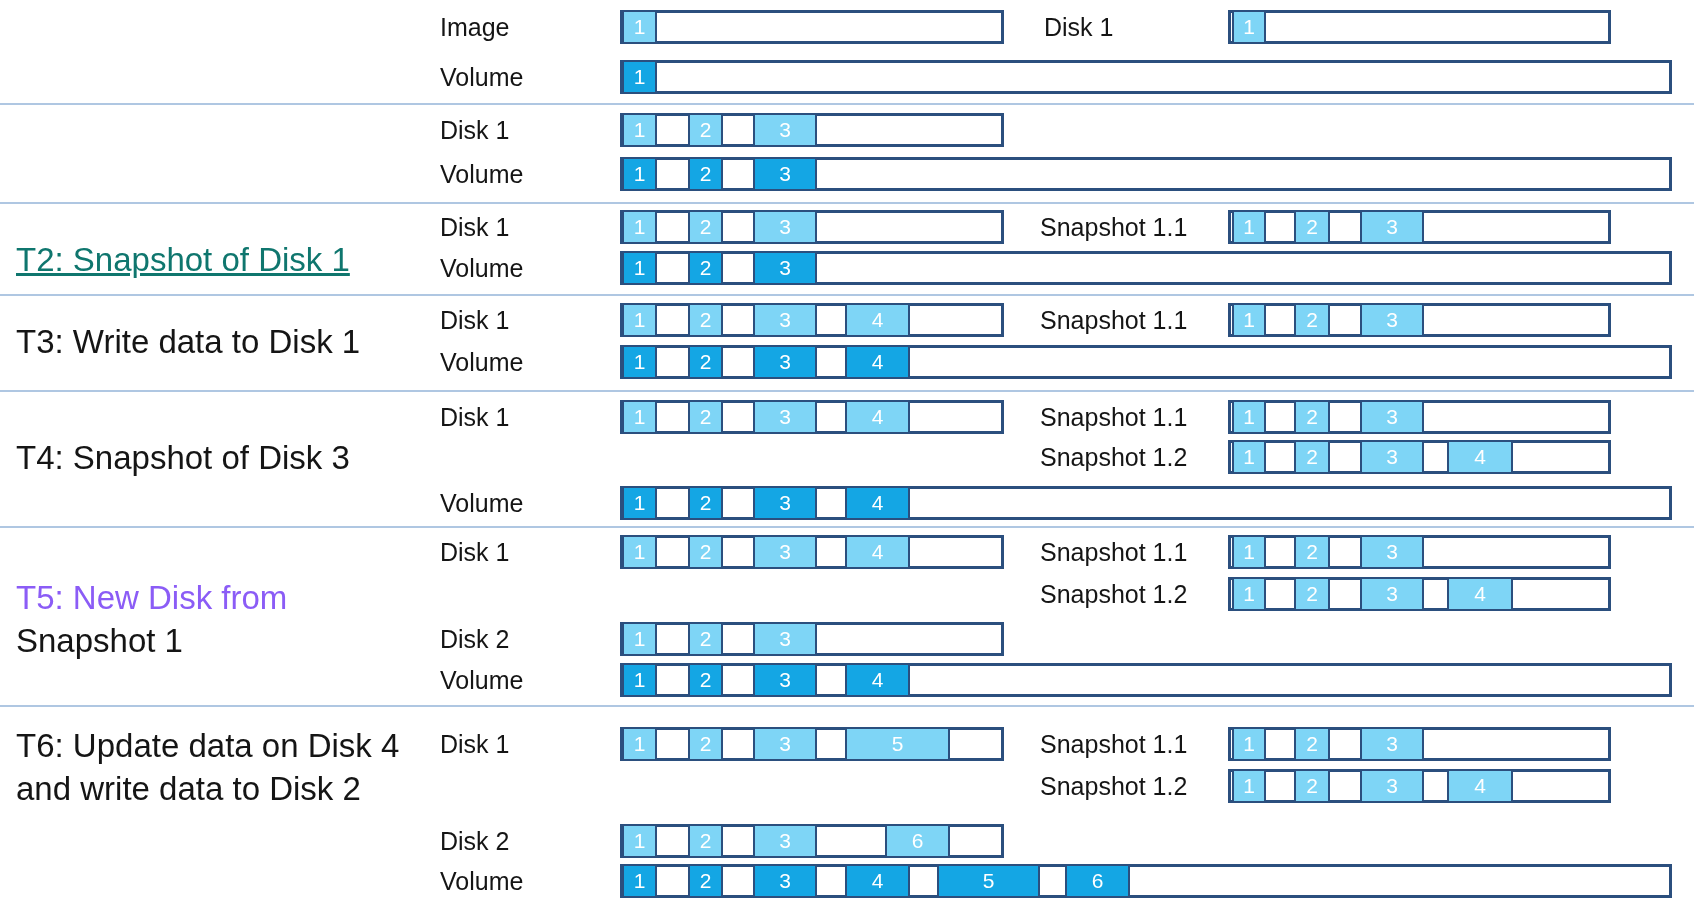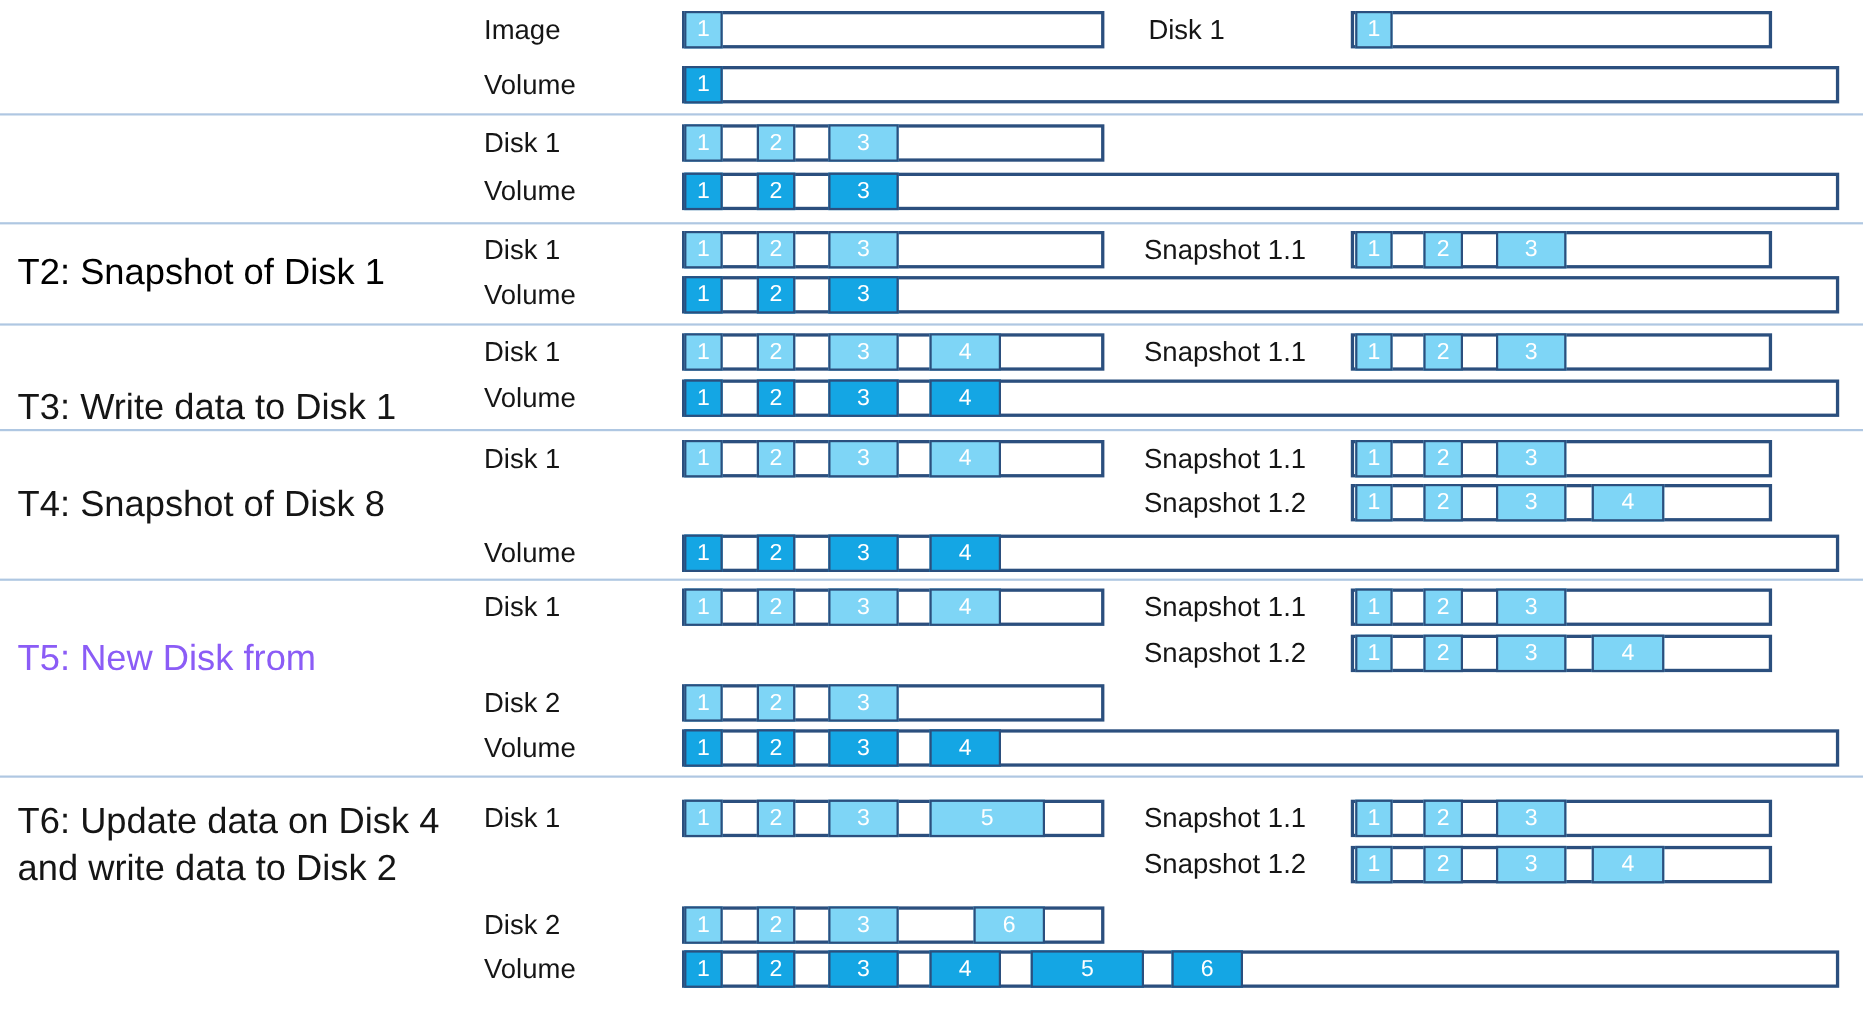--- a/index.html
+++ b/index.html
@@ -49,61 +49,61 @@
       <div class="block" style="left: -1px; width: 35px; height: 34px; border-color: rgb(43, 79, 126); background: rgb(126, 213, 246); color: rgb(255, 255, 255);">1</div>
       <div class="block" style="left: 65px; width: 35px; height: 34px; border-color: rgb(43, 79, 126); background: rgb(126, 213, 246); color: rgb(255, 255, 255);">2</div>
       <div class="block" style="left: 130px; width: 64px; height: 34px; border-color: rgb(43, 79, 126); background: rgb(126, 213, 246); color: rgb(255, 255, 255);">3</div>
     </div>
     <div class="row-label" style="left: 440px; top: 157px; color: rgb(21, 21, 21);">Volume</div>
     <div class="bar" style="left: 620px; top: 157px; width: 1052px; height: 34px; border-color: rgb(43, 79, 126);">
       <div class="block" style="left: -1px; width: 35px; height: 34px; border-color: rgb(43, 79, 126); background: rgb(20, 166, 228); color: rgb(255, 255, 255);">1</div>
       <div class="block" style="left: 65px; width: 35px; height: 34px; border-color: rgb(43, 79, 126); background: rgb(20, 166, 228); color: rgb(255, 255, 255);">2</div>
       <div class="block" style="left: 130px; width: 64px; height: 34px; border-color: rgb(43, 79, 126); background: rgb(20, 166, 228); color: rgb(255, 255, 255);">3</div>
     </div>
-    <div class="row-title" style="top: 225px; color: #000000;">T2: Snapshot of Disk 1</div>
+    <div class="row-title" style="top: 238px; color: #0f766e; text-decoration: underline;">T2: Snapshot of Disk 1</div>
     <div class="row-label" style="left: 440px; top: 210px; color: rgb(21, 21, 21);">Disk 1</div>
     <div class="bar" style="left: 620px; top: 210px; width: 384px; height: 34px; border-color: rgb(43, 79, 126);">
       <div class="block" style="left: -1px; width: 35px; height: 34px; border-color: rgb(43, 79, 126); background: rgb(126, 213, 246); color: rgb(255, 255, 255);">1</div>
       <div class="block" style="left: 65px; width: 35px; height: 34px; border-color: rgb(43, 79, 126); background: rgb(126, 213, 246); color: rgb(255, 255, 255);">2</div>
       <div class="block" style="left: 130px; width: 64px; height: 34px; border-color: rgb(43, 79, 126); background: rgb(126, 213, 246); color: rgb(255, 255, 255);">3</div>
     </div>
     <div class="row-label" style="left: 1040px; top: 210px; color: rgb(21, 21, 21);">Snapshot 1.1</div>
     <div class="bar" style="left: 1228px; top: 210px; width: 383px; height: 34px; border-color: rgb(43, 79, 126);">
       <div class="block" style="left: 1px; width: 34px; height: 34px; border-color: rgb(43, 79, 126); background: rgb(126, 213, 246); color: rgb(255, 255, 255);">1</div>
       <div class="block" style="left: 63px; width: 36px; height: 34px; border-color: rgb(43, 79, 126); background: rgb(126, 213, 246); color: rgb(255, 255, 255);">2</div>
       <div class="block" style="left: 129px; width: 64px; height: 34px; border-color: rgb(43, 79, 126); background: rgb(126, 213, 246); color: rgb(255, 255, 255);">3</div>
     </div>
     <div class="row-label" style="left: 440px; top: 251px; color: rgb(21, 21, 21);">Volume</div>
     <div class="bar" style="left: 620px; top: 251px; width: 1052px; height: 34px; border-color: rgb(43, 79, 126);">
       <div class="block" style="left: -1px; width: 35px; height: 34px; border-color: rgb(43, 79, 126); background: rgb(20, 166, 228); color: rgb(255, 255, 255);">1</div>
       <div class="block" style="left: 65px; width: 35px; height: 34px; border-color: rgb(43, 79, 126); background: rgb(20, 166, 228); color: rgb(255, 255, 255);">2</div>
       <div class="block" style="left: 130px; width: 64px; height: 34px; border-color: rgb(43, 79, 126); background: rgb(20, 166, 228); color: rgb(255, 255, 255);">3</div>
     </div>
-    <div class="row-title" style="top: 320px; color: rgb(21, 21, 21); margin-top: 28px;">T3: Write data to Disk 1</div>
+    <div class="row-title" style="top: 320px; color: rgb(21, 21, 21);">T3: Write data to Disk 1</div>
     <div class="row-label" style="left: 440px; top: 303px; color: rgb(21, 21, 21);">Disk 1</div>
     <div class="bar" style="left: 620px; top: 303px; width: 384px; height: 34px; border-color: rgb(43, 79, 126);">
       <div class="block" style="left: -1px; width: 35px; height: 34px; border-color: rgb(43, 79, 126); background: rgb(126, 213, 246); color: rgb(255, 255, 255);">1</div>
       <div class="block" style="left: 65px; width: 35px; height: 34px; border-color: rgb(43, 79, 126); background: rgb(126, 213, 246); color: rgb(255, 255, 255);">2</div>
       <div class="block" style="left: 130px; width: 64px; height: 34px; border-color: rgb(43, 79, 126); background: rgb(126, 213, 246); color: rgb(255, 255, 255);">3</div>
       <div class="block" style="left: 222px; width: 65px; height: 34px; border-color: rgb(43, 79, 126); background: rgb(126, 213, 246); color: rgb(255, 255, 255);">4</div>
     </div>
     <div class="row-label" style="left: 1040px; top: 303px; color: rgb(21, 21, 21);">Snapshot 1.1</div>
     <div class="bar" style="left: 1228px; top: 303px; width: 383px; height: 34px; border-color: rgb(43, 79, 126);">
       <div class="block" style="left: 1px; width: 34px; height: 34px; border-color: rgb(43, 79, 126); background: rgb(126, 213, 246); color: rgb(255, 255, 255);">1</div>
       <div class="block" style="left: 63px; width: 36px; height: 34px; border-color: rgb(43, 79, 126); background: rgb(126, 213, 246); color: rgb(255, 255, 255);">2</div>
       <div class="block" style="left: 129px; width: 64px; height: 34px; border-color: rgb(43, 79, 126); background: rgb(126, 213, 246); color: rgb(255, 255, 255);">3</div>
     </div>
     <div class="row-label" style="left: 440px; top: 345px; color: rgb(21, 21, 21);">Volume</div>
     <div class="bar" style="left: 620px; top: 345px; width: 1052px; height: 34px; border-color: rgb(43, 79, 126);">
       <div class="block" style="left: -1px; width: 35px; height: 34px; border-color: rgb(43, 79, 126); background: rgb(20, 166, 228); color: rgb(255, 255, 255);">1</div>
       <div class="block" style="left: 65px; width: 35px; height: 34px; border-color: rgb(43, 79, 126); background: rgb(20, 166, 228); color: rgb(255, 255, 255);">2</div>
       <div class="block" style="left: 130px; width: 64px; height: 34px; border-color: rgb(43, 79, 126); background: rgb(20, 166, 228); color: rgb(255, 255, 255);">3</div>
       <div class="block" style="left: 222px; width: 65px; height: 34px; border-color: rgb(43, 79, 126); background: rgb(20, 166, 228); color: rgb(255, 255, 255);">4</div>
     </div>
-    <div class="row-title" style="top: 436px; color: rgb(21, 21, 21);">T4: Snapshot of Disk 8</div>
+    <div class="row-title" style="top: 436px; color: rgb(21, 21, 21);">T4: Snapshot of Disk 3</div>
     <div class="row-label" style="left: 440px; top: 400px; color: rgb(21, 21, 21);">Disk 1</div>
     <div class="bar" style="left: 620px; top: 400px; width: 384px; height: 34px; border-color: rgb(43, 79, 126);">
       <div class="block" style="left: -1px; width: 35px; height: 34px; border-color: rgb(43, 79, 126); background: rgb(126, 213, 246); color: rgb(255, 255, 255);">1</div>
       <div class="block" style="left: 65px; width: 35px; height: 34px; border-color: rgb(43, 79, 126); background: rgb(126, 213, 246); color: rgb(255, 255, 255);">2</div>
       <div class="block" style="left: 130px; width: 64px; height: 34px; border-color: rgb(43, 79, 126); background: rgb(126, 213, 246); color: rgb(255, 255, 255);">3</div>
       <div class="block" style="left: 222px; width: 65px; height: 34px; border-color: rgb(43, 79, 126); background: rgb(126, 213, 246); color: rgb(255, 255, 255);">4</div>
     </div>
     <div class="row-label" style="left: 1040px; top: 400px; color: rgb(21, 21, 21);">Snapshot 1.1</div>
     <div class="bar" style="left: 1228px; top: 400px; width: 383px; height: 34px; border-color: rgb(43, 79, 126);">
       <div class="block" style="left: 1px; width: 34px; height: 34px; border-color: rgb(43, 79, 126); background: rgb(126, 213, 246); color: rgb(255, 255, 255);">1</div>
@@ -118,20 +118,21 @@
       <div class="block" style="left: 216px; width: 66px; height: 34px; border-color: rgb(43, 79, 126); background: rgb(126, 213, 246); color: rgb(255, 255, 255);">4</div>
     </div>
     <div class="row-label" style="left: 440px; top: 486px; color: rgb(21, 21, 21);">Volume</div>
     <div class="bar" style="left: 620px; top: 486px; width: 1052px; height: 34px; border-color: rgb(43, 79, 126);">
       <div class="block" style="left: -1px; width: 35px; height: 34px; border-color: rgb(43, 79, 126); background: rgb(20, 166, 228); color: rgb(255, 255, 255);">1</div>
       <div class="block" style="left: 65px; width: 35px; height: 34px; border-color: rgb(43, 79, 126); background: rgb(20, 166, 228); color: rgb(255, 255, 255);">2</div>
       <div class="block" style="left: 130px; width: 64px; height: 34px; border-color: rgb(43, 79, 126); background: rgb(20, 166, 228); color: rgb(255, 255, 255);">3</div>
       <div class="block" style="left: 222px; width: 65px; height: 34px; border-color: rgb(43, 79, 126); background: rgb(20, 166, 228); color: rgb(255, 255, 255);">4</div>
     </div>
     <div class="row-title" style="top: 576px; color: #8b5cf6;">T5: New Disk from</div>
+    <div class="row-title" style="top: 619px; color: rgb(21, 21, 21);">Snapshot 1</div>
     <div class="row-label" style="left: 440px; top: 535px; color: rgb(21, 21, 21);">Disk 1</div>
     <div class="bar" style="left: 620px; top: 535px; width: 384px; height: 34px; border-color: rgb(43, 79, 126);">
       <div class="block" style="left: -1px; width: 35px; height: 34px; border-color: rgb(43, 79, 126); background: rgb(126, 213, 246); color: rgb(255, 255, 255);">1</div>
       <div class="block" style="left: 65px; width: 35px; height: 34px; border-color: rgb(43, 79, 126); background: rgb(126, 213, 246); color: rgb(255, 255, 255);">2</div>
       <div class="block" style="left: 130px; width: 64px; height: 34px; border-color: rgb(43, 79, 126); background: rgb(126, 213, 246); color: rgb(255, 255, 255);">3</div>
       <div class="block" style="left: 222px; width: 65px; height: 34px; border-color: rgb(43, 79, 126); background: rgb(126, 213, 246); color: rgb(255, 255, 255);">4</div>
     </div>
     <div class="row-label" style="left: 1040px; top: 535px; color: rgb(21, 21, 21);">Snapshot 1.1</div>
     <div class="bar" style="left: 1228px; top: 535px; width: 383px; height: 34px; border-color: rgb(43, 79, 126);">
       <div class="block" style="left: 1px; width: 34px; height: 34px; border-color: rgb(43, 79, 126); background: rgb(126, 213, 246); color: rgb(255, 255, 255);">1</div>

